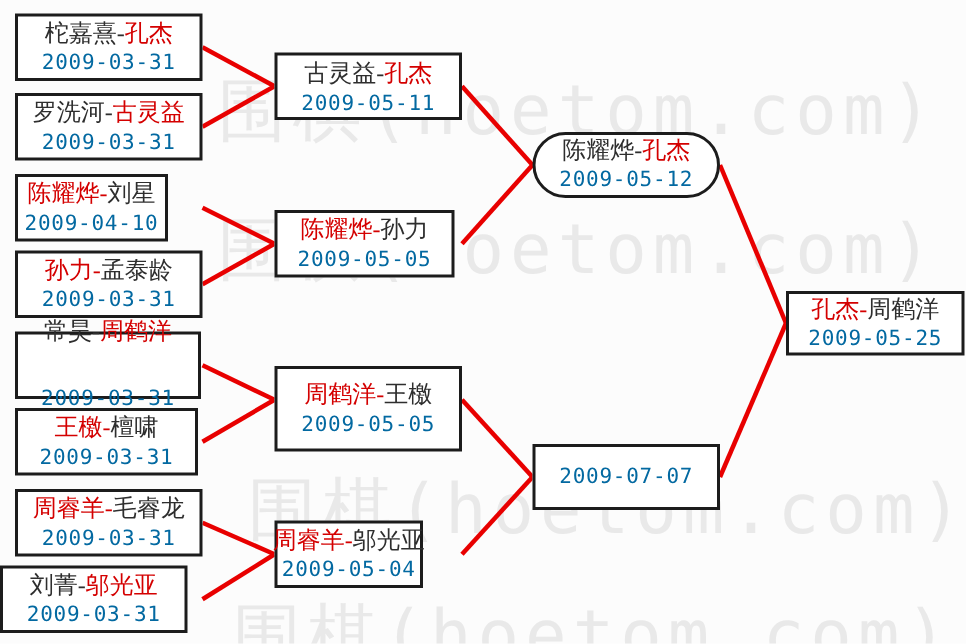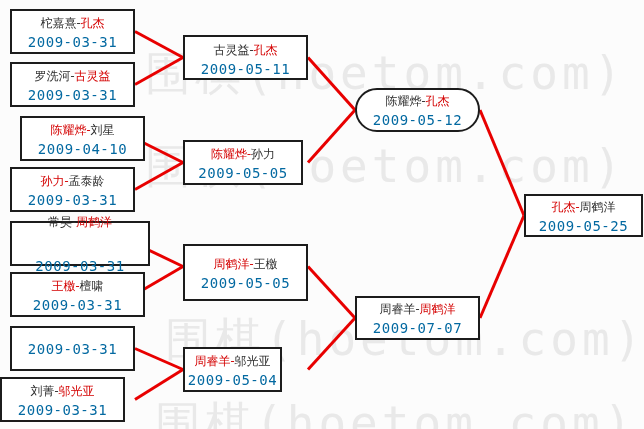--- a/index.html
+++ b/index.html
@@ -33,21 +33,21 @@
     box-sizing: border-box;
     background: #ffffff;
     border: 2px solid var(--border, #1c1c1c);
     display: flex;
     flex-direction: column;
     align-items: center;
     justify-content: center;
     text-align: center;
   }
   .name-line {
-    font-size: 12px;
+    font-size: 16px;
     line-height: 20px;
     white-space: nowrap;
     color: var(--lose, #2e2e2e);
   }
   .name-line .win  { color: var(--win, #d40000); }
   .name-line .lose { color: var(--lose, #2e2e2e); }
   .date-line {
     font-family: "DejaVu Sans Mono", "Liberation Mono", monospace;
     font-size: 14px;
     line-height: 18px;
@@ -84,37 +84,38 @@
     </svg>
   <div id="boxes-layer">
       <div class="match-box" style="left: 10px; top: 9px; width: 125px; height: 45px;">
         <div class="name-line"><span class="lose">柁嘉熹</span><span class="lose">-</span><span class="win">孔杰</span></div>
         <div class="date-line">2009-03-31</div>
       </div>
       <div class="match-box" style="left: 10px; top: 62px; width: 125px; height: 45px;">
         <div class="name-line"><span class="lose">罗洗河</span><span class="lose">-</span><span class="win">古灵益</span></div>
         <div class="date-line">2009-03-31</div>
       </div>
-      <div class="match-box" style="left: 20px; top: 116px; width: 125px; height: 45px;">
+      <div class="match-box" style="left: 10px; top: 116px; width: 102px; height: 45px;">
         <div class="name-line"><span class="win">陈耀烨</span><span class="win">-</span><span class="lose">刘星</span></div>
         <div class="date-line">2009-04-10</div>
       </div>
       <div class="match-box" style="left: 10px; top: 167px; width: 125px; height: 45px;">
         <div class="name-line"><span class="win">孙力</span><span class="win">-</span><span class="lose">孟泰龄</span></div>
         <div class="date-line">2009-03-31</div>
       </div>
-      <div class="match-box" style="left: 10px; top: 221px; width: 140px; height: 45px; gap: 25px;">
+      <div class="match-box" style="left: 10px; top: 221px; width: 124px; height: 45px; gap: 25px;">
         <div class="name-line"><span class="lose">常昊</span><span class="lose">-</span><span class="win">周鹤洋</span></div>
         <div class="date-line">2009-03-31</div>
       </div>
-      <div class="match-box" style="left: 10px; top: 272px; width: 135px; height: 45px;">
+      <div class="match-box" style="left: 10px; top: 272px; width: 122px; height: 45px;">
         <div class="name-line"><span class="win">王檄</span><span class="win">-</span><span class="lose">檀啸</span></div>
         <div class="date-line">2009-03-31</div>
       </div>
       <div class="match-box" style="left: 10px; top: 326px; width: 125px; height: 45px;">
+        <div class="name-line"><span class="win">周睿羊</span><span class="win">-</span><span class="lose">毛睿龙</span></div>
         <div class="date-line">2009-03-31</div>
       </div>
       <div class="match-box" style="left: 0; top: 377px; width: 125px; height: 45px;">
         <div class="name-line"><span class="lose">刘菁</span><span class="lose">-</span><span class="win">邬光亚</span></div>
         <div class="date-line">2009-03-31</div>
       </div>
       <div class="match-box" style="left: 183px; top: 35px; width: 125px; height: 45px; justify-content: flex-end;">
         <div class="name-line"><span class="lose">古灵益</span><span class="lose">-</span><span class="win">孔杰</span></div>
         <div class="date-line">2009-05-11</div>
       </div>
@@ -128,21 +129,20 @@
       </div>
       <div class="match-box" style="left: 183px; top: 347px; width: 99px; height: 45px;">
         <div class="name-line"><span class="win">周睿羊</span><span class="win">-</span><span class="lose">邬光亚</span></div>
         <div class="date-line">2009-05-04</div>
       </div>
       <div class="match-box" style="left: 355px; top: 88px; width: 125px; height: 44px; border-radius: 22px;">
         <div class="name-line"><span class="lose">陈耀烨</span><span class="lose">-</span><span class="win">孔杰</span></div>
         <div class="date-line">2009-05-12</div>
       </div>
       <div class="match-box" style="left: 355px; top: 296px; width: 125px; height: 44px;">
-        <div class="name-line"><span class="lose">周睿羊</span><span class="lose">-</span><span class="win">周鹤洋</span></div>
         <div class="date-line">2009-07-07</div>
       </div>
       <div class="match-box" style="left: 524px; top: 194px; width: 119px; height: 43px;">
         <div class="name-line"><span class="win">孔杰</span><span class="win">-</span><span class="lose">周鹤洋</span></div>
         <div class="date-line">2009-05-25</div>
       </div>
     </div>
 </div>
 
 </body></html>

